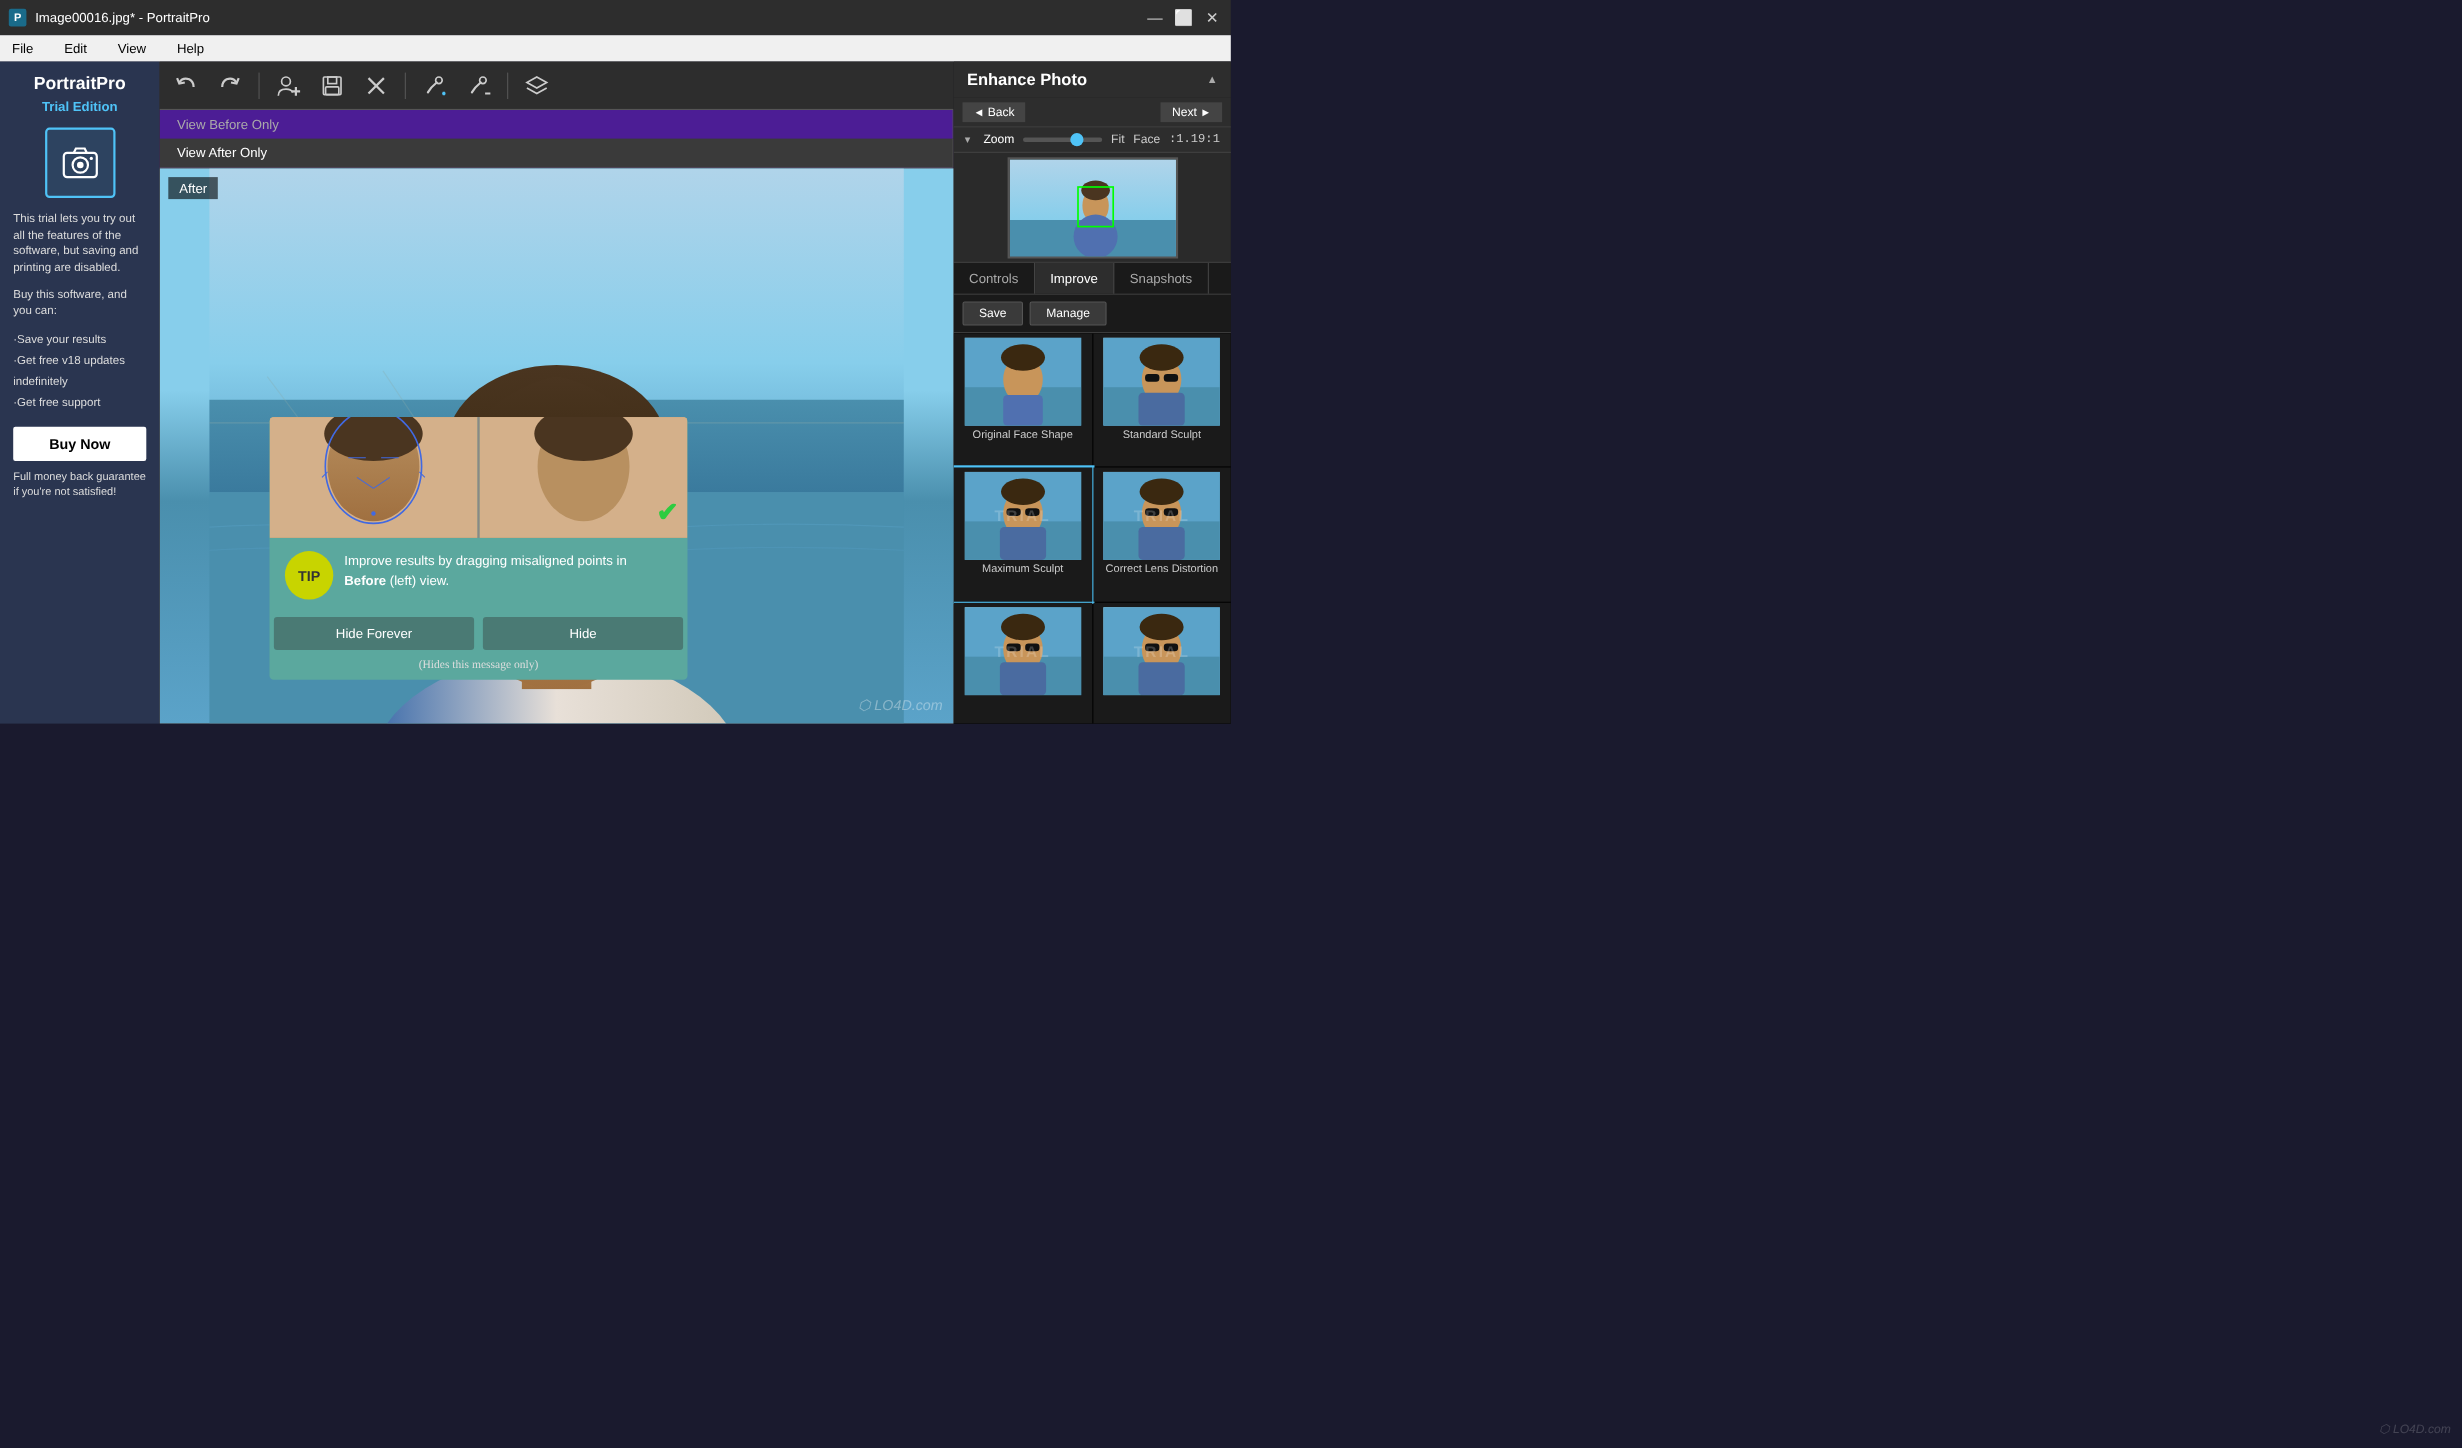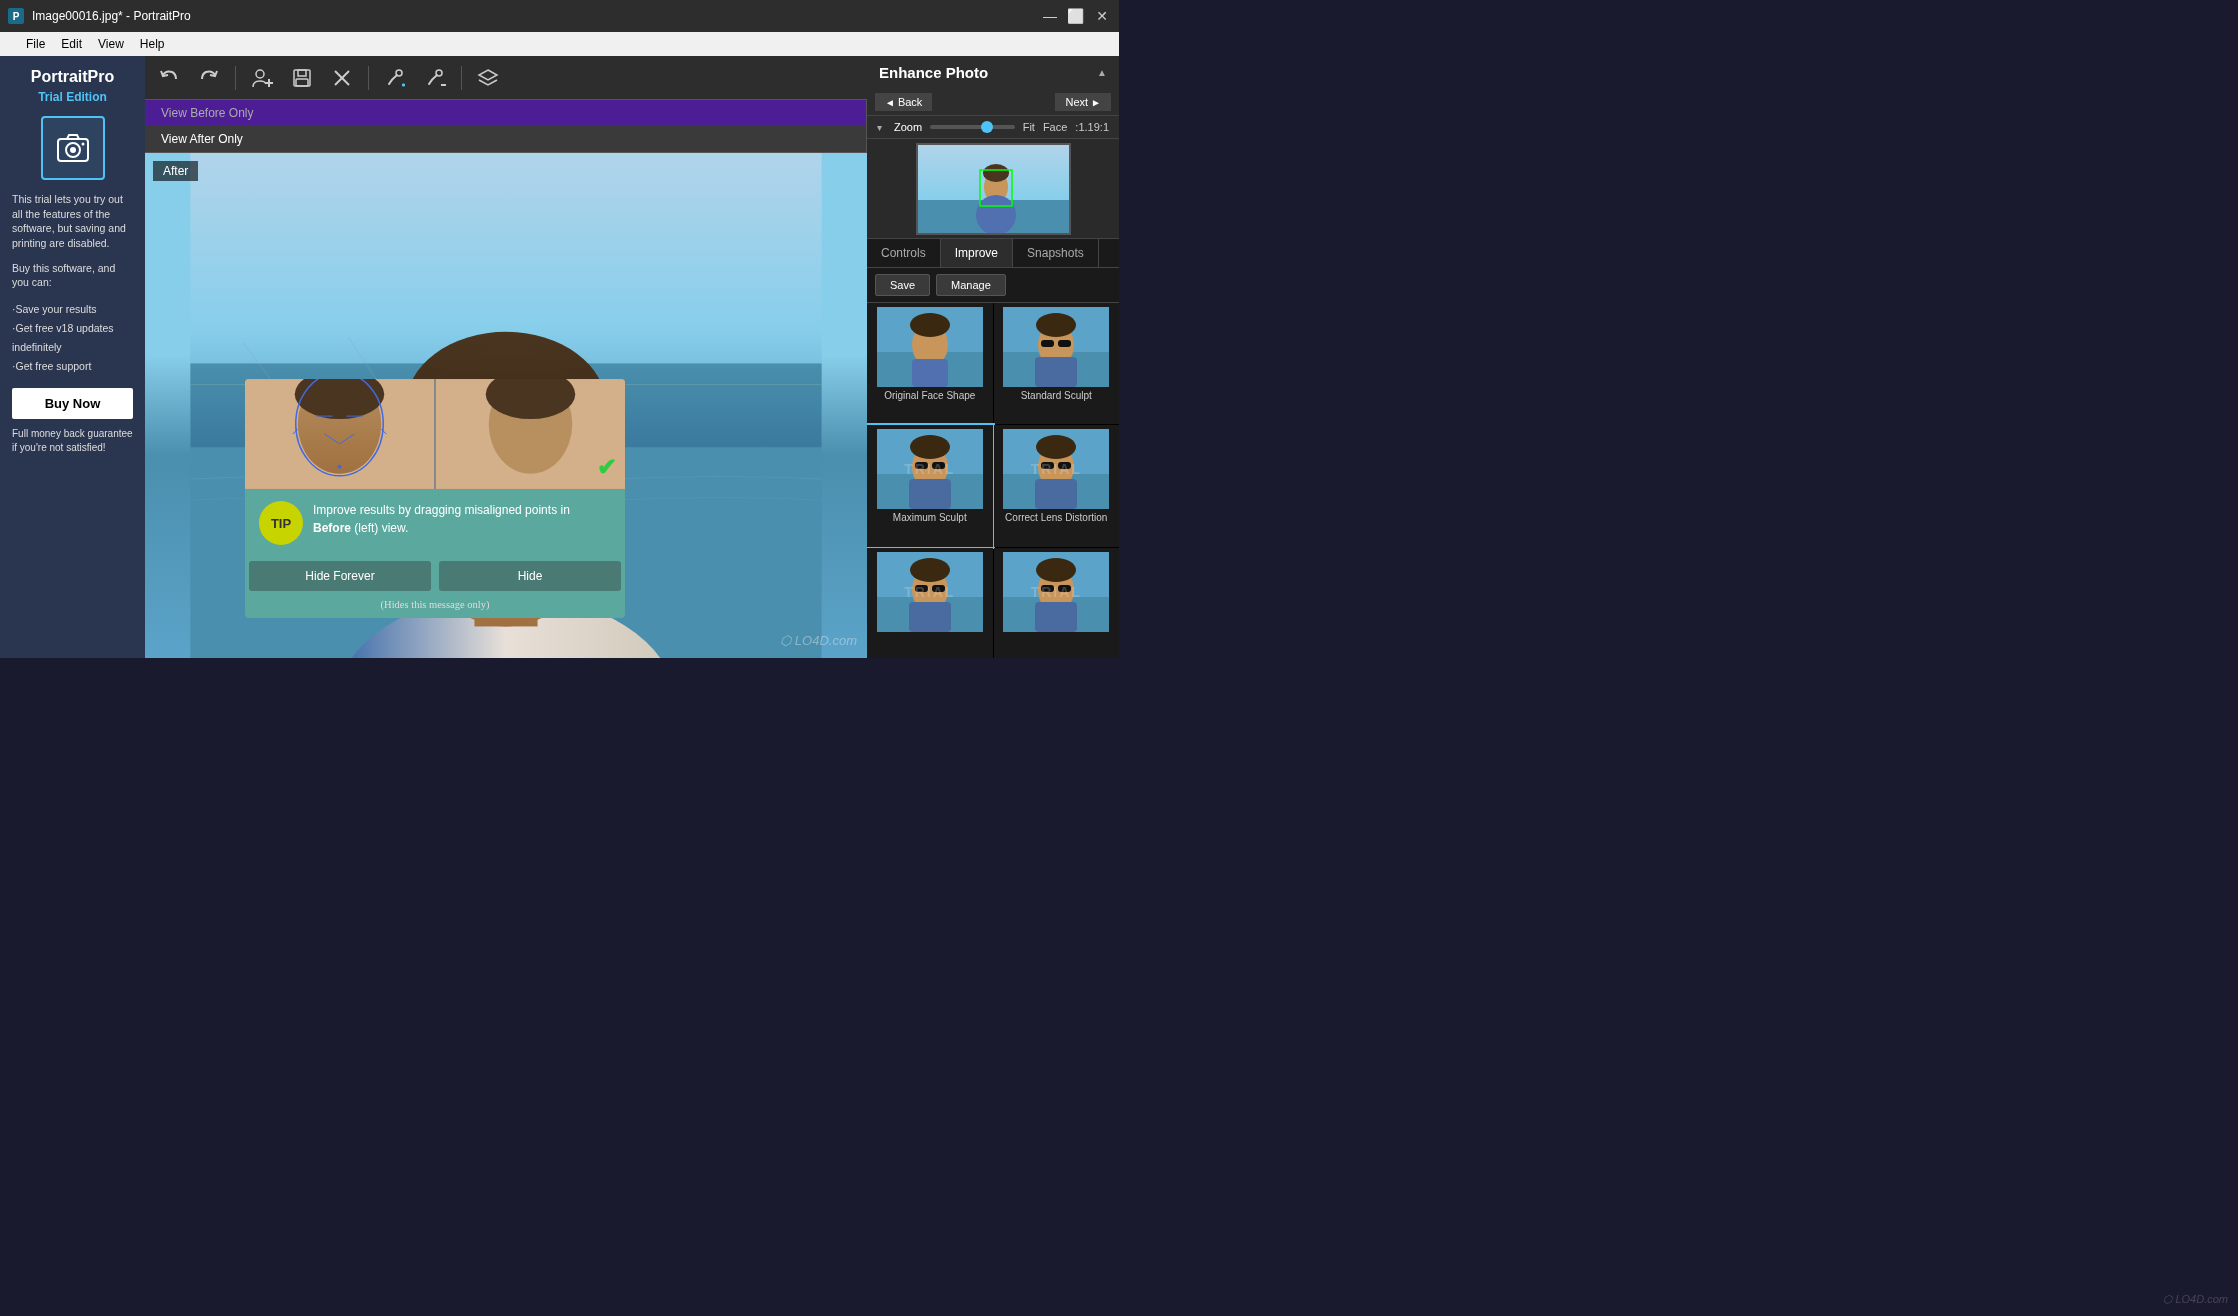--- a/index.html
+++ b/index.html
@@ -30,22 +30,23 @@
       display: flex; align-items: center; justify-content: center;
       color: #ccc; font-size: 14px; cursor: pointer;
     }
 
     
     .menu-bar {
       background: #f0f0f0;
       height: 24px;
       display: flex;
       align-items: center;
-      padding: 0 18px;
+      padding: 0 3px;
       font-size: 12px;
+      gap: 12px;
     }
     .menu-item {
       padding: 2px 8px;
       cursor: pointer;
     }
 
     
     .main-layout {
       display: flex;
       height: calc(658px - 56px);
@@ -338,21 +339,21 @@
     }
     .zoom-thumb {
       width: 12px; height: 12px;
       background: #4fc3f7;
       border-radius: 50%;
       position: absolute;
       top: -4px; left: 60%;
     }
     .zoom-fit { color: #ccc; font-size: 11px; cursor: pointer; }
     .zoom-face { color: #ccc; font-size: 11px; cursor: pointer; }
-    .zoom-val { color: #ccc; font-size: 11px; }
+    .zoom-val { color: #ccc; font-size: 11px; font-family: Liberation Mono, monospace; }
     .chevron { color: #aaa; font-size: 10px; margin-right: 4px; }
 
     
     .thumbnail-area {
       background: #2a2a2a;
       padding: 4px;
       border-bottom: 1px solid #444;
       height: 100px;
       display: flex; align-items: center; justify-content: center;
     }

